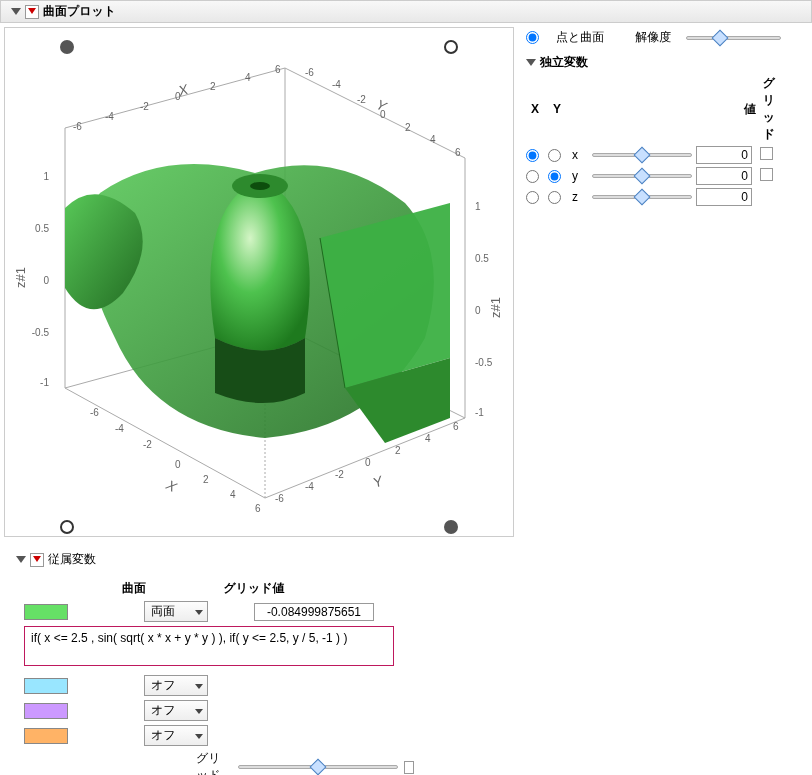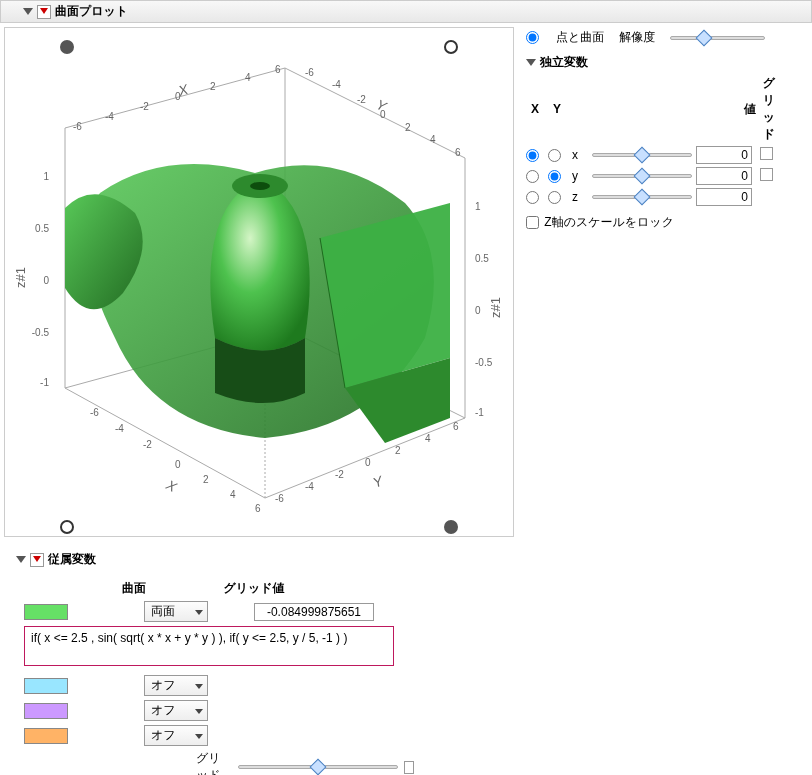--- a/index.html
+++ b/index.html
@@ -7,21 +7,21 @@
     margin: 0;
     font-family: "Meiryo UI", "MS PGothic", sans-serif;
     font-size: 12px;
     background: #fff;
     color: #000;
     width: 812px;
   }
   .section-header {
     background: linear-gradient(#f8f8f8, #e8e8e8);
     border: 1px solid #ccc;
-    padding: 2px 22px;
+    padding: 2px 10px;
     font-weight: bold;
     display: flex;
     align-items: center;
     gap: 4px;
   }
   .disclosure {
     width: 0; height: 0;
     border-left: 5px solid transparent;
     border-right: 5px solid transparent;
     border-top: 7px solid #555;
@@ -307,21 +307,21 @@
       <path d="M340 360 L 445 330 L 445 390 L 380 415 Z" fill="#2d8a2d"></path>
 
       <path d="M210 310 Q 260 335 300 310 L 300 365 Q 260 385 210 365 Z" fill="#174d17"></path>
     </svg>
   </div>
 
   <div class="side-panel">
     <div class="radio-row">
       <input type="radio" name="mode" checked="" style="">
       <span>点と曲面</span>
-      <span style="margin-left:0">解像度</span>
+      <span style="margin-left:16px">解像度</span>
       <div class="slider" style="width:95px;flex:none">
         <div class="slider-track"></div>
         <div class="slider-thumb" style="left:35%"></div>
       </div>
     </div>
 
     <div class="sub-header">
       <span class="disclosure"></span>
       <span>独立変数</span>
     </div>
@@ -364,33 +364,29 @@
       <div class="var-slider-cell">
           <div class="slider">
             <div class="slider-track"></div>
             <div class="slider-thumb" style="left:50%"></div>
           </div>
         </div>
       <div><input class="val-input" value="0" style=""></div>
       <div></div>
     </div>
 
-    <div style="margin-top:8px">
-      <input type="checkbox" style="">
-      <span>Z軸のスケールをロック</span>
-    </div>
   </div>
 </div>
 
 <div style="margin:10px 4px 0 16px; display:flex; align-items:center; gap:4px;">
   <span class="disclosure"></span>
   <span class="red-arrow-box">
       <span class="red-arrow"></span>
     </span>
-  <span style="font-weight:bold">従属変数</span>
+  <span style="font-weight:normal">従属変数</span>
 </div>
 
 <div class="dep-section">
   <div class="dep-headers">
     <div style="width:60px"></div>
     <div style="width:100px">曲面</div>
     <div style="width:140px">グリッド値</div>
   </div>
 
   <div class="dep-row">

